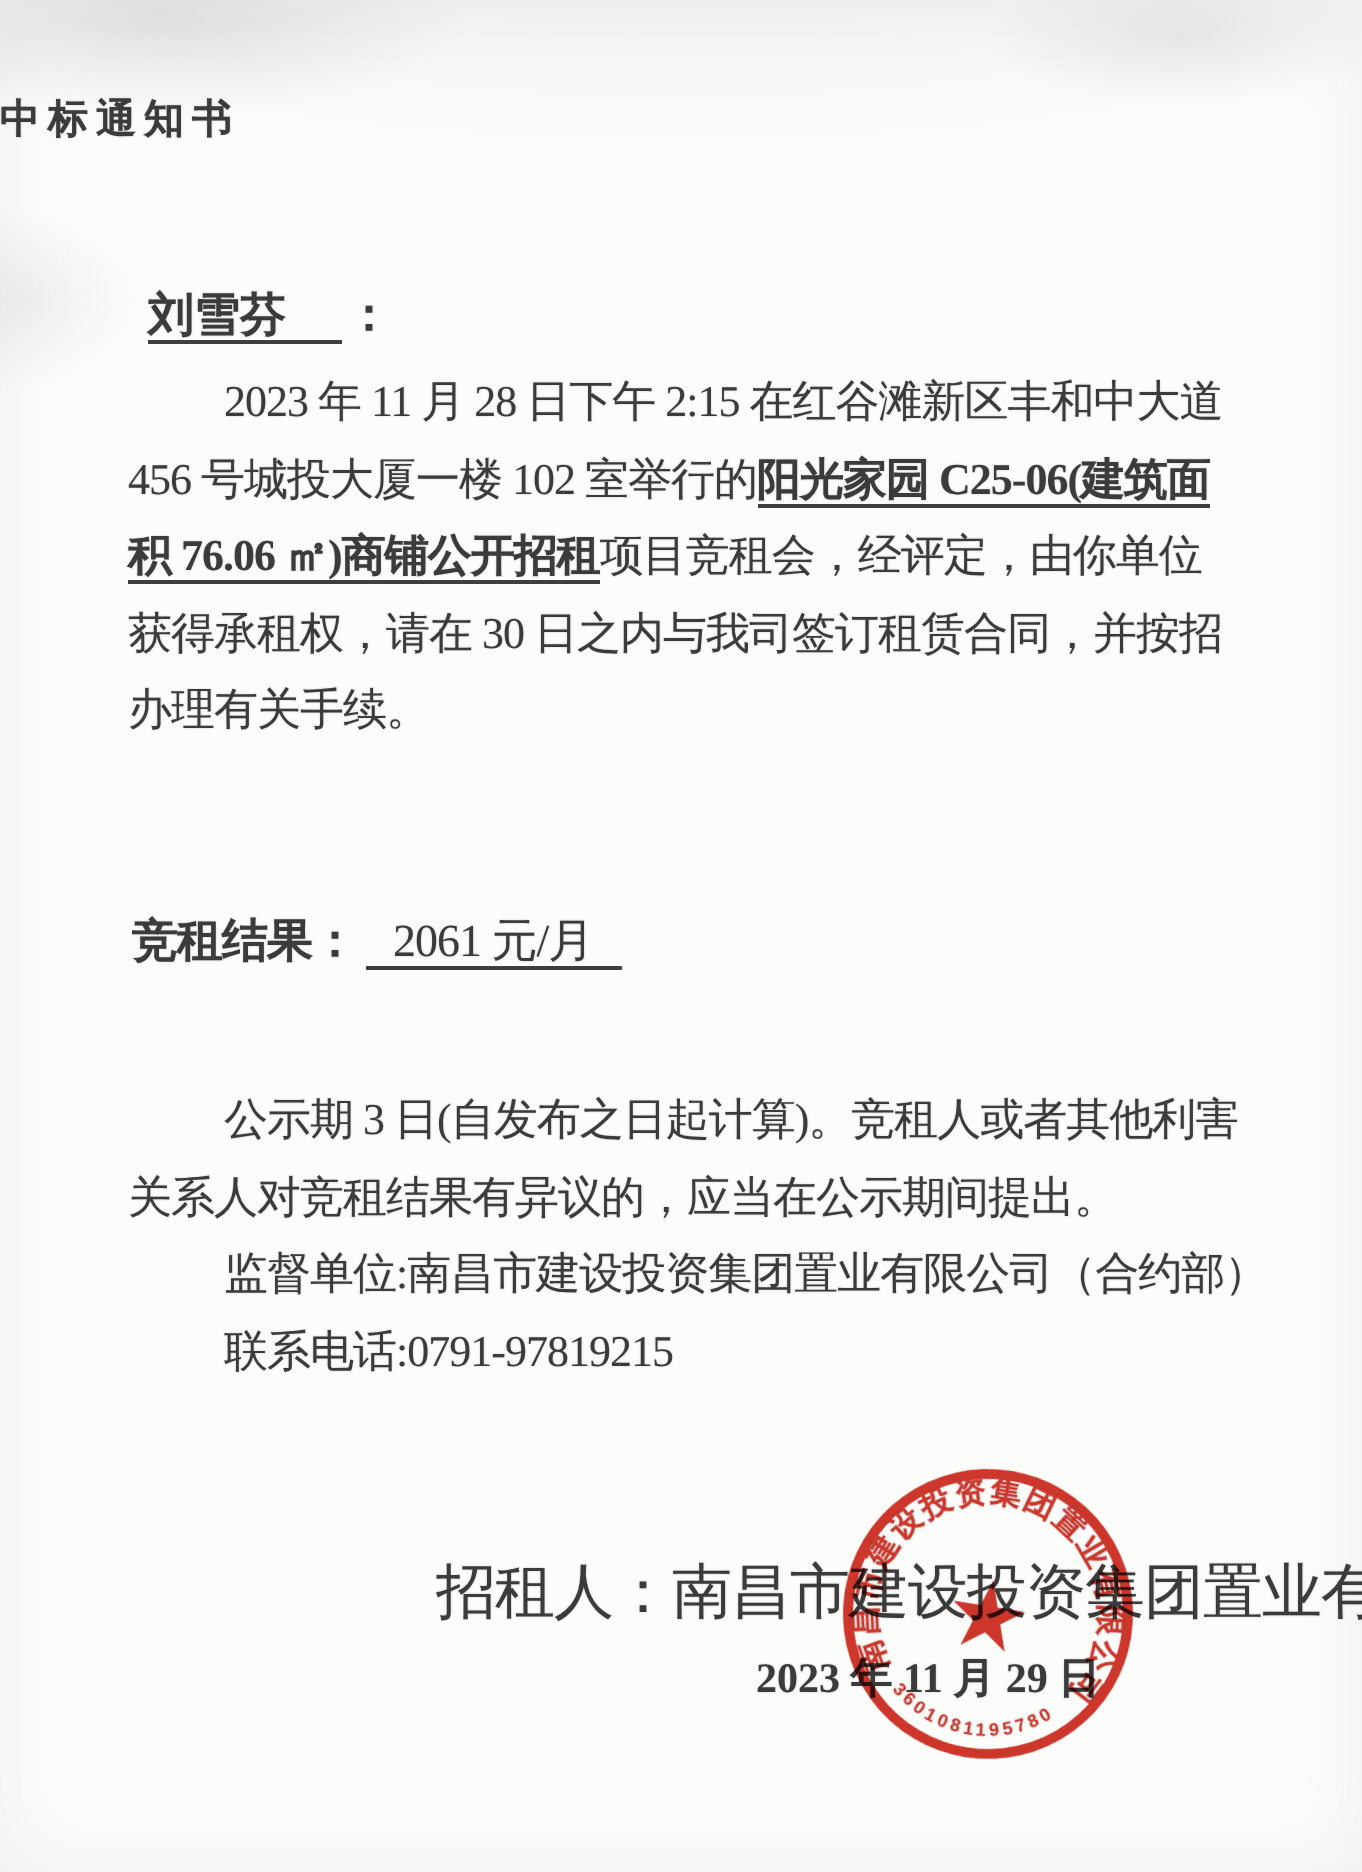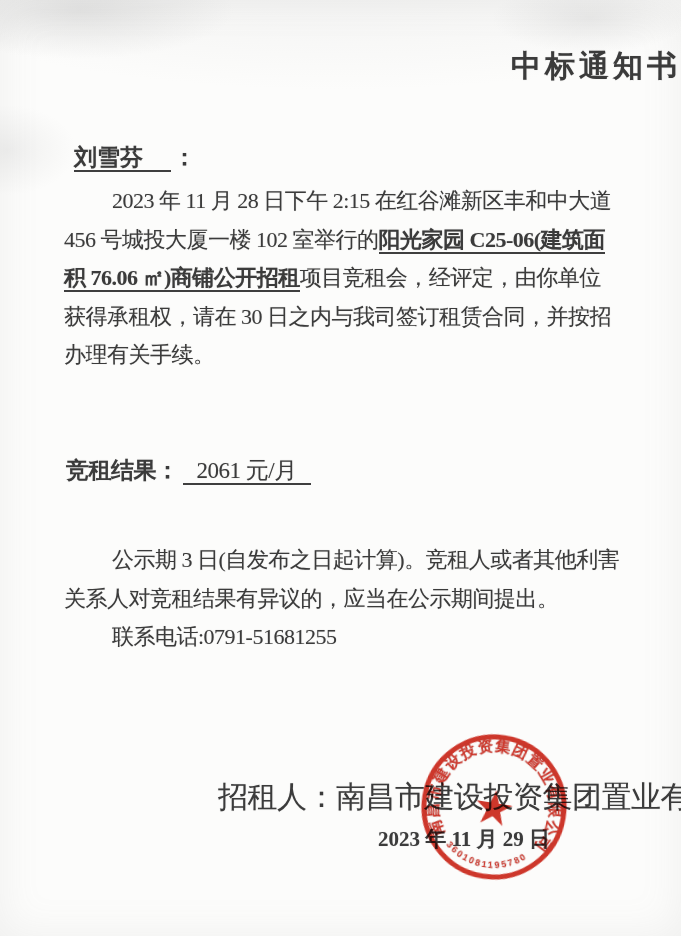--- a/index.html
+++ b/index.html
@@ -14,21 +14,21 @@
       radial-gradient(ellipse 220px 70px at 80px 10px, rgba(176,176,176,0.30), transparent 70%),
       radial-gradient(ellipse 140px 50px at 590px 18px, rgba(190,190,190,0.28), transparent 70%),
       radial-gradient(ellipse 90px 60px at 8px 150px, rgba(200,200,200,0.25), transparent 75%),
       radial-gradient(ellipse 700px 200px at 340px -60px, rgba(205,205,205,0.28), transparent 75%),
       #fcfcfb;
     box-shadow:inset 0 0 40px rgba(150,150,150,0.12);
   }
   .page *{text-shadow:0 0 1px rgba(59,59,59,0.30);}
   .doc-title{
     position:absolute;top:46px;left:0;width:100%;
-    text-align:right;font-size:30px;font-weight:bold;letter-spacing:4px;
+    text-align:left;font-size:20px;font-weight:bold;letter-spacing:4px;
   }
   .addressee{
     position:absolute;top:143px;left:74px;
     font-size:23px;font-weight:bold;line-height:30px;
   }
   .addressee .name{border-bottom:2px solid #3f3f3f;padding-right:28px;}
   .addressee .colon{margin-left:2px;}
   .bodyblock{position:absolute;left:64px;width:600px;font-size:22px;letter-spacing:-0.5px;}
   .para1{top:182px;}
   .para2{top:541px;}
@@ -82,21 +82,22 @@
       <div class="tline"><span>办理有关手续。</span></div>
     </div>
 
   <div class="result-line">
     <span class="label">竞租结果：</span><span class="value">2061 元/月</span>
   </div>
 
   <div class="bodyblock para2">
       <div class="tline indent"><span>公示期 3 日(自发布之日起计算)。竞租人或者其他利害</span></div>
       <div class="tline"><span>关系人对竞租结果有异议的，应当在公示期间提出。</span></div>
-      <div class="tline indent"><span>联系电话:0791-51681255</span></div>
+      <div class="tline indent"><span>监督单位:南昌市建设投资集团置业有限公司（合约部）</span></div>
+      <div class="tline indent"><span>联系电话:0791-97819215</span></div>
     </div>
 
   <div class="sig-line">
     <span>招租人：</span><span>南昌市建设投资集团置业有限公司</span>
   </div>
 
   <div class="date-line">2023 年 11 月 29 日</div>
 
   <svg class="stamp" viewBox="0 0 160 160" xmlns="http://www.w3.org/2000/svg">
     <defs>

